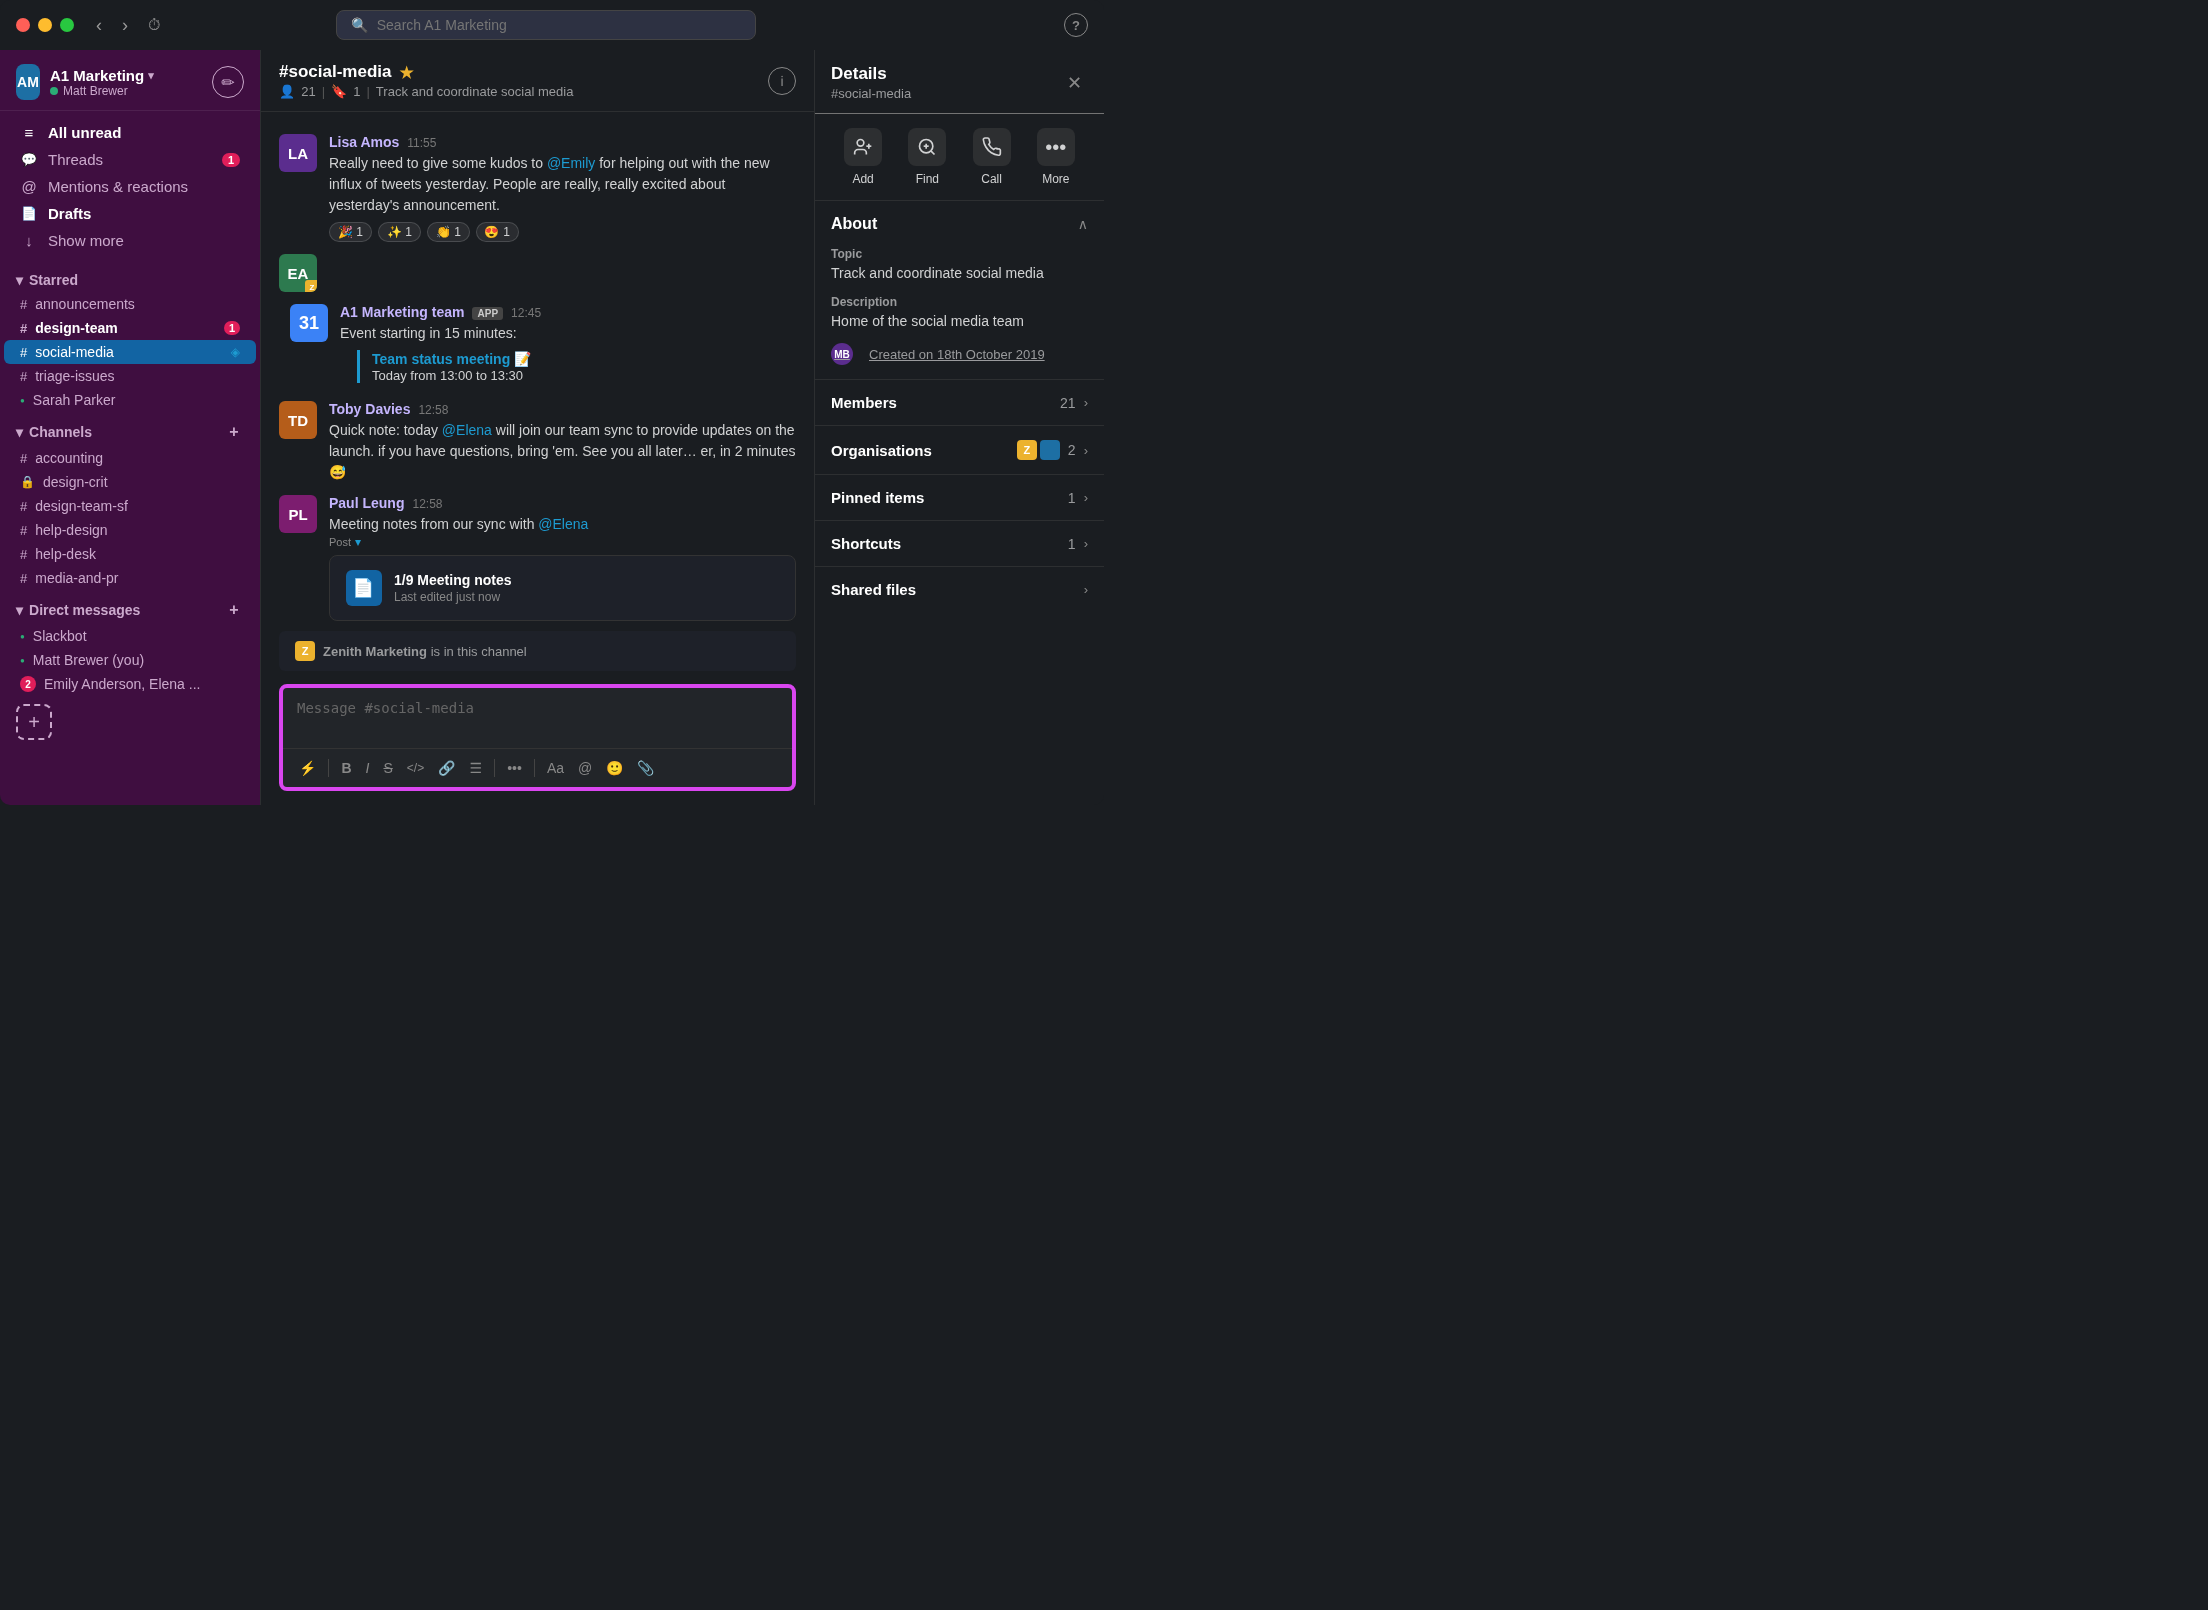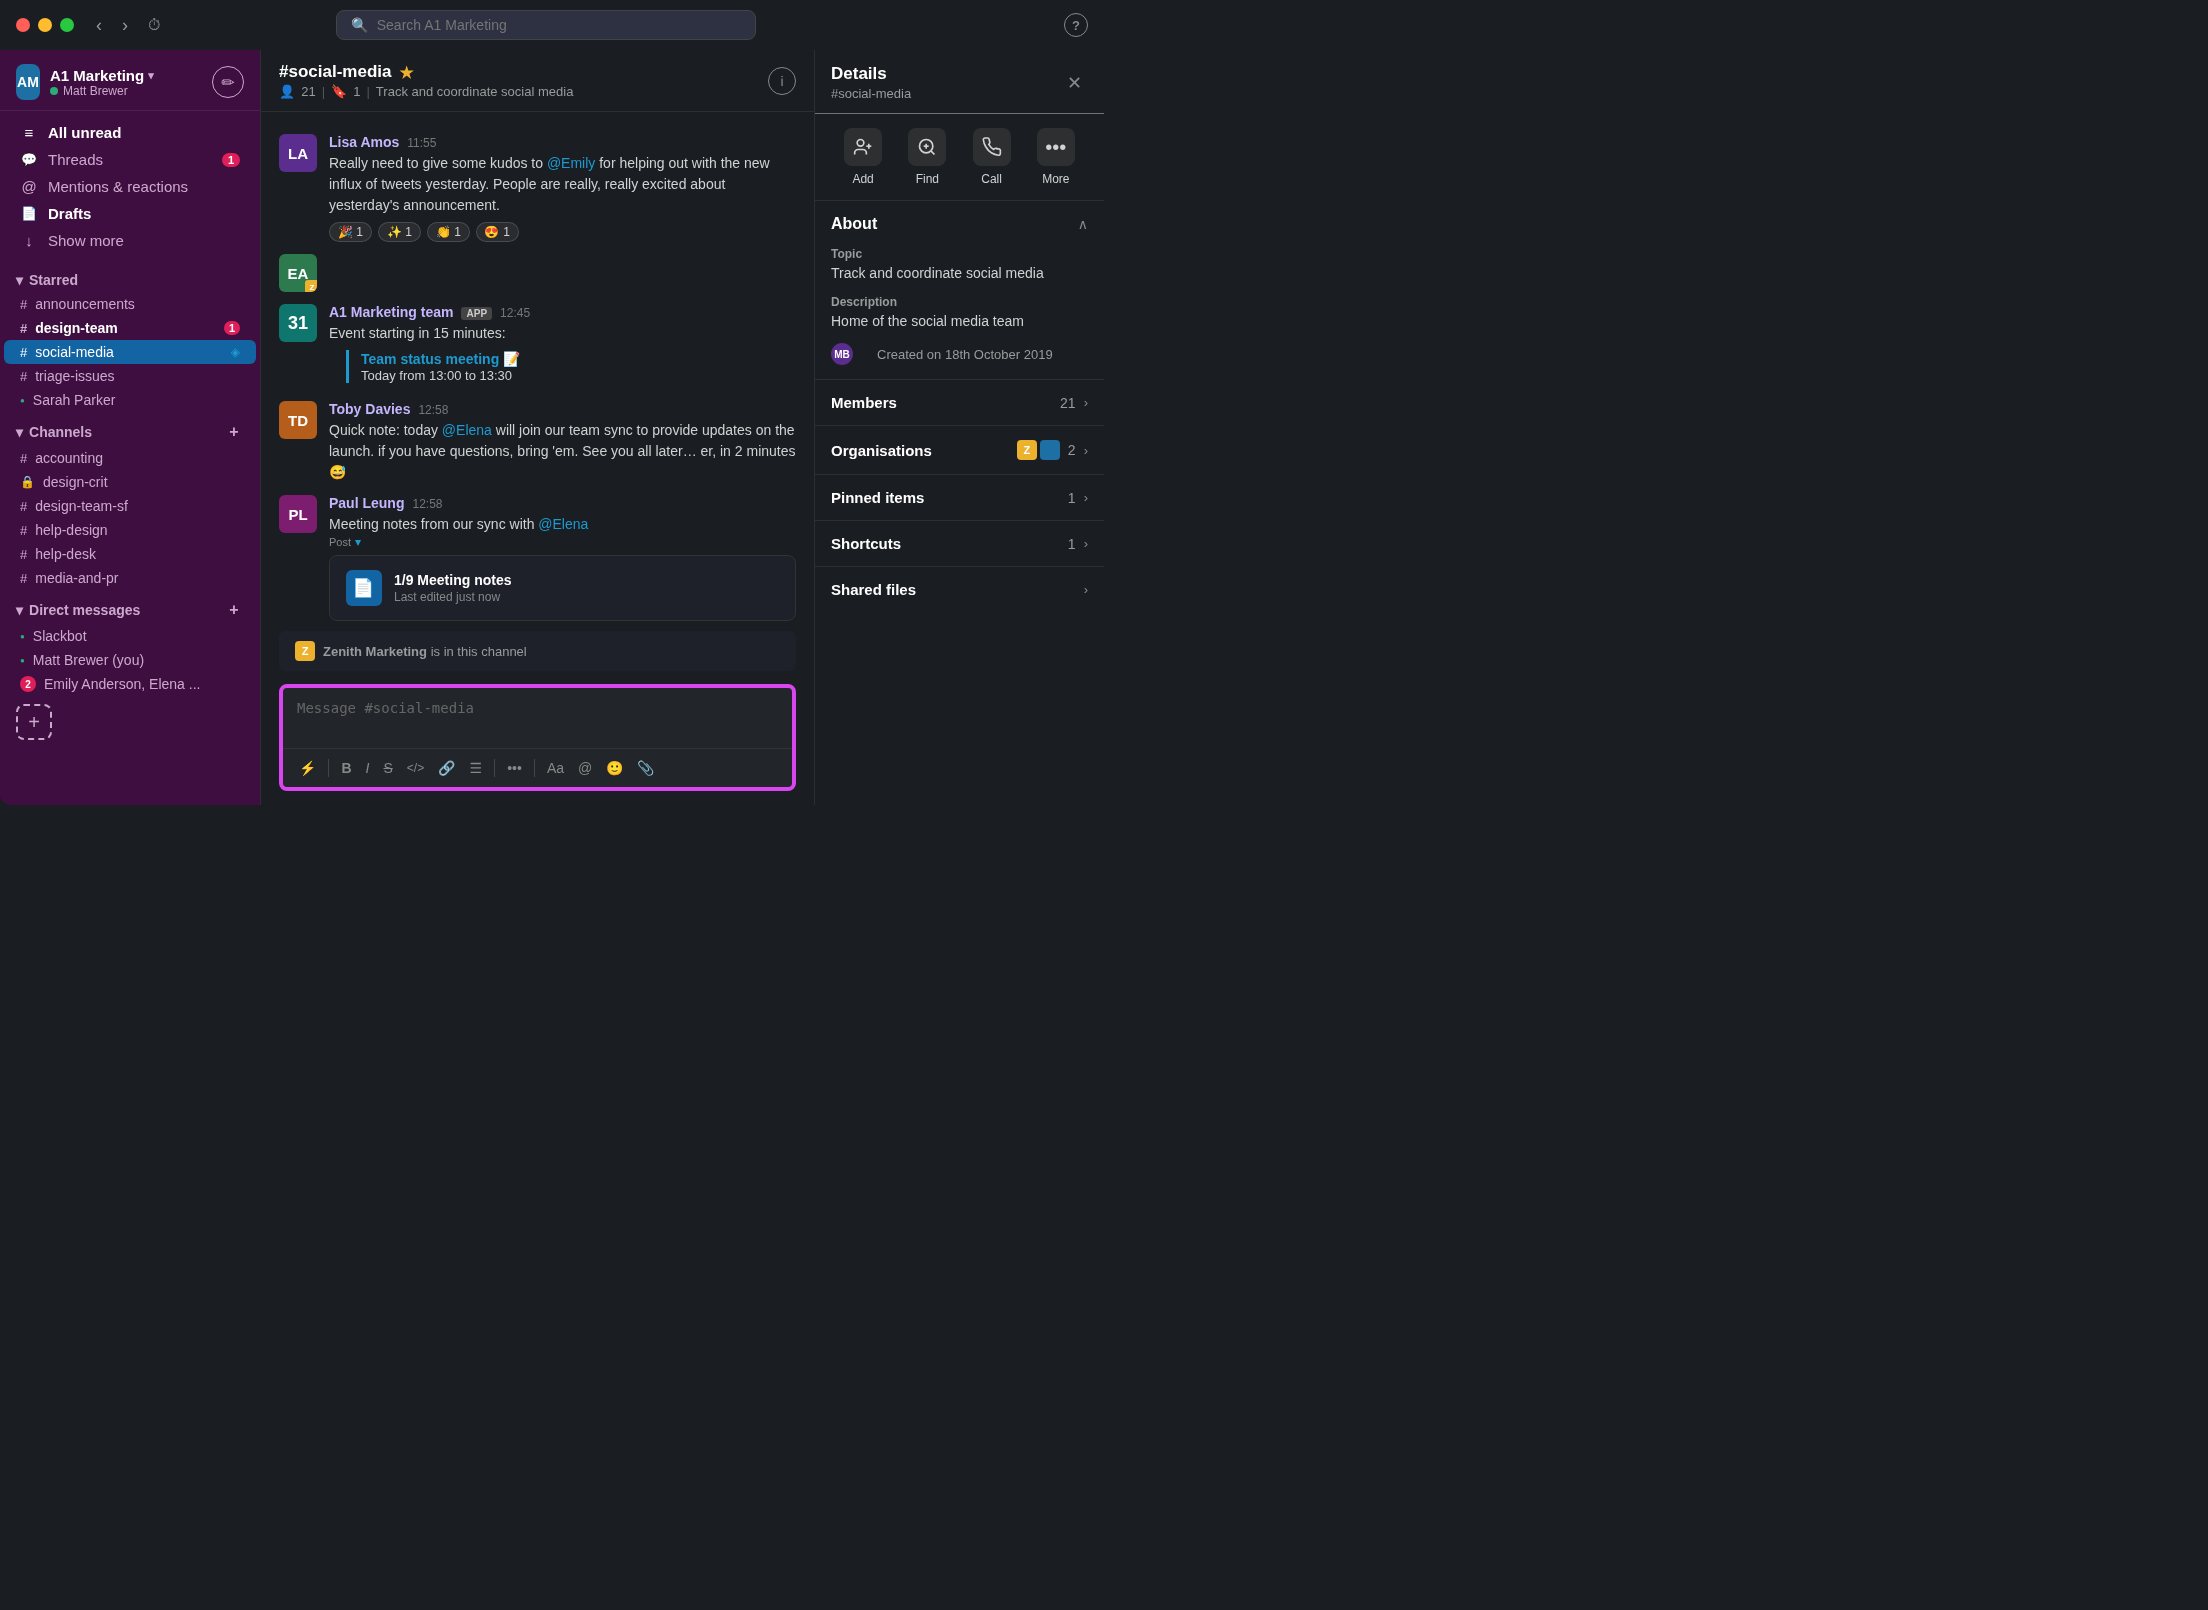--- a/index.html
+++ b/index.html
@@ -108,36 +108,36 @@
     .action-btn { display: flex; flex-direction: column; align-items: center; gap: 6px; cursor: pointer; color: #d1d2d3; font-size: 12px; }
     .action-icon { width: 38px; height: 38px; background: #2d2f31; border-radius: 8px; display: flex; align-items: center; justify-content: center; font-size: 17px; }
     
     .about-section { padding: 14px 16px; }
     .about-header { display: flex; align-items: center; justify-content: space-between; margin-bottom: 14px; }
     .about-title { font-size: 16px; font-weight: 700; color: white; }
     .chevron-up { color: #888; font-size: 14px; cursor: pointer; }
     .about-field { margin-bottom: 14px; }
     .field-label { font-size: 12px; color: #9a9b9d; font-weight: 600; text-transform: none; margin-bottom: 4px; }
     .field-value { font-size: 14px; color: #d1d2d3; }
-    .created-info { display: flex; align-items: center; gap: 24px; font-size: 13px; color: #9a9b9d; }
+    .created-info { display: flex; align-items: center; gap: 16px; font-size: 13px; color: #9a9b9d; text-decoration: underline; }
     .creator-avatar { width: 22px; height: 22px; border-radius: 50%; background: #5b2d8e; display: flex; align-items: center; justify-content: center; color: white; font-size: 10px; font-weight: bold; }
     
     .details-row { display: flex; align-items: center; justify-content: space-between; padding: 14px 16px; border-top: 1px solid #2d2f31; cursor: pointer; }
     .details-row-title { font-size: 15px; font-weight: 600; color: white; }
     .details-row-right { display: flex; align-items: center; gap: 8px; color: #9a9b9d; font-size: 14px; }
     .org-badges { display: flex; gap: 3px; }
     .org-badge { width: 20px; height: 20px; border-radius: 4px; display: flex; align-items: center; justify-content: center; font-weight: bold; color: white; font-size: 11px; }
     .org-badge.yellow { background: #ecb22e; }
     .org-badge.blue { background: #1d6fa4; }
     .chevron-right { color: #888; font-size: 13px; }
 
     
     .avatar-lisa { background: #5b2d8e; }
     .avatar-emily { background: #2d7a4f; }
-    .avatar-a1 { background: #0f766e; }
+    .avatar-a1 { background: #3b82f6; margin-left: 11px; }
     .avatar-toby { background: #b55d1a; }
     .avatar-paul { background: #7c1d6f; }
   </style>
 </head>
 <body>
 
 <div class="title-bar">
   <div class="traffic-lights">
     <div class="traffic-light tl-red"></div>
     <div class="traffic-light tl-yellow"></div>

